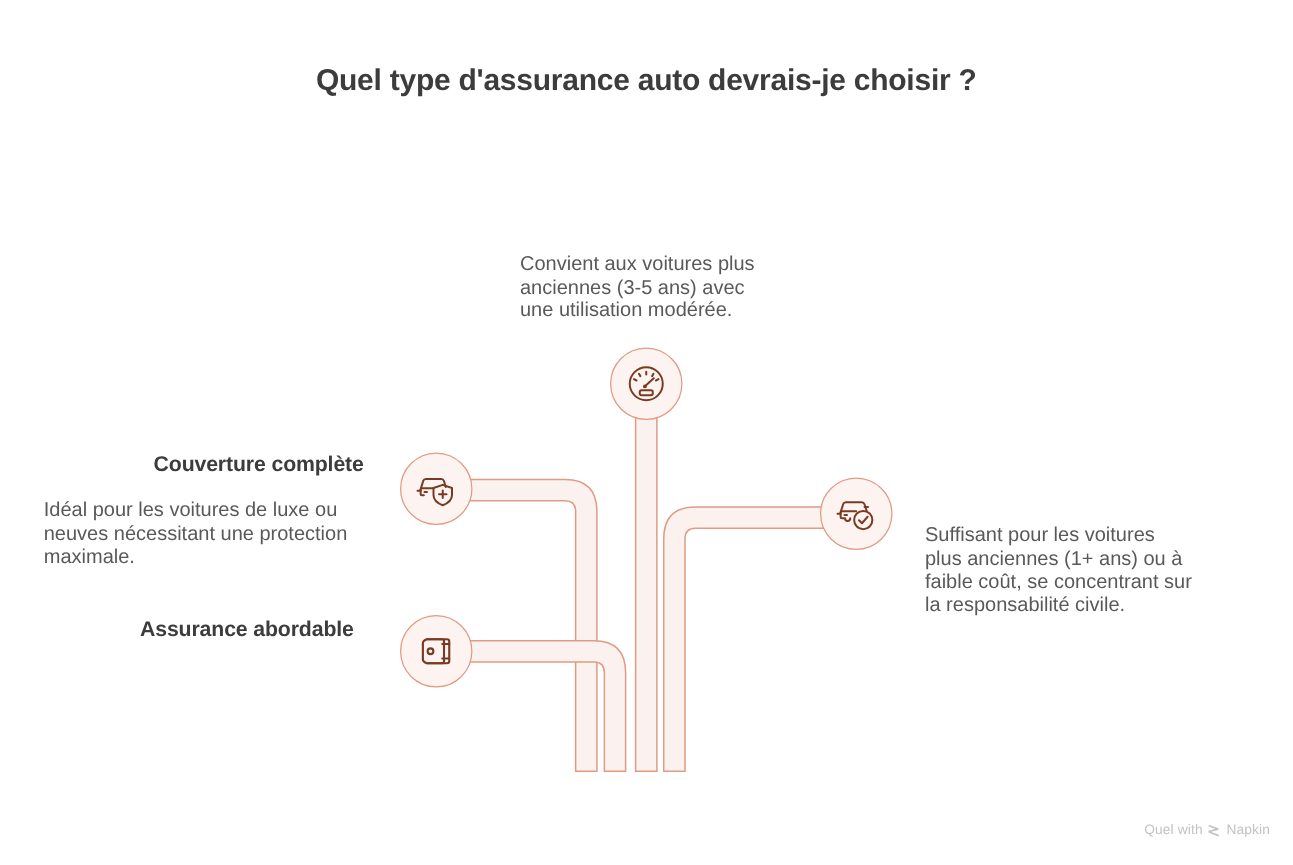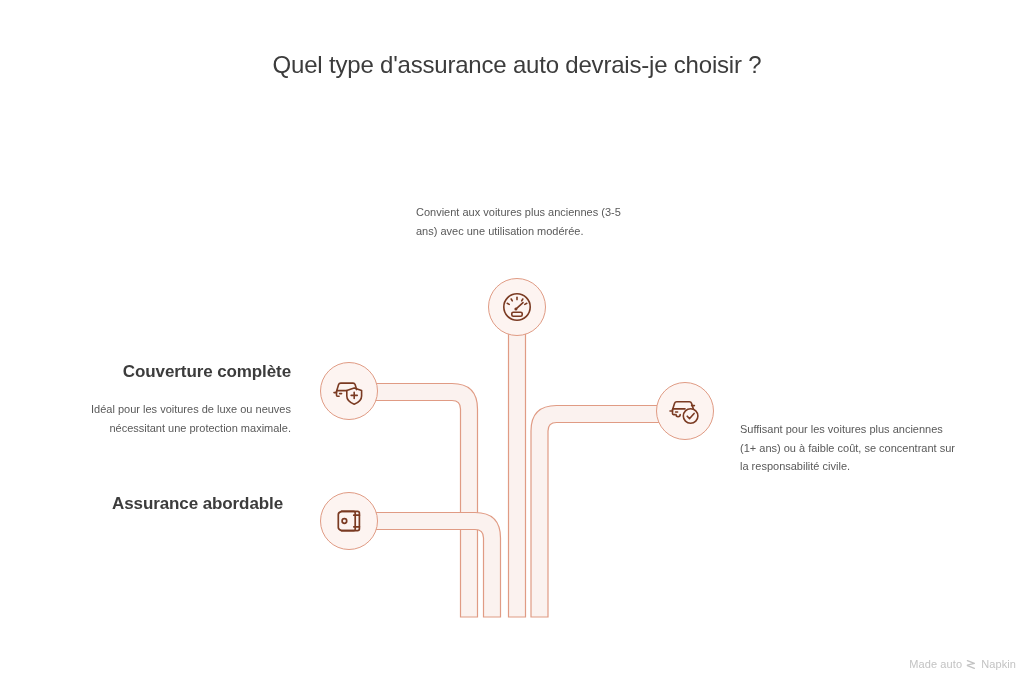--- a/index.html
+++ b/index.html
@@ -25,43 +25,43 @@
     width: 1034px;
     height: 692px;
   }
   .title {
     position: absolute;
     left: 0;
     top: 51px;
     width: 1034px;
     text-align: center;
     font-size: 24px;
-    font-weight: normal;
+    font-weight: bold;
     color: #3c3c3c;
     letter-spacing: -0.2px;
   }
   .node-title {
     position: absolute;
     font-size: 17px;
     font-weight: bold;
     color: #3c3c3c;
     letter-spacing: -0.1px;
   }
   .node-desc {
     position: absolute;
-    font-size: 11px;
+    font-size: 16px;
     line-height: 18.5px;
     color: #595959;
   }
   
   #title-mid   { left: 352px; top: 165px; width: 318px; text-align: center; }
   #desc-mid    { left: 416px; top: 203px; width: 210px; text-align: left; }
   
   #title-full  { left: 45px; top: 362px; width: 246px; text-align: right; }
-  #desc-full   { left: 35px; top: 400px; width: 256px; text-align: right; }
+  #desc-full   { left: 35px; top: 400px; width: 256px; text-align: left; }
   
   #title-afford{ left: 37px; top: 494px; width: 246px; text-align: right; }
   #desc-afford { left: 35px; top: 532px; width: 256px; text-align: right; }
   
   #title-base  { left: 740px; top: 385px; width: 255px; text-align: left; }
   #desc-base   { left: 740px; top: 420px; width: 215px; text-align: left; }
 
   .icon-node {
     position: absolute;
     width: 58px;
@@ -211,21 +211,21 @@
 
         <line x1="24.6" y1="10.6" x2="27.4" y2="10.6"></line>
 
         <circle cx="23.6" cy="21.0" r="7.3"></circle>
         <path d="M20.2 21.2 L22.6 23.6 L27.1 18.4"></path>
       </svg>
     </span>
   </div>
 
   <div class="watermark">
-    <span>Made auto</span>
+    <span>Quel with</span>
     <span>
       <svg width="11" height="11" viewBox="0 0 11 11" fill="none" stroke="#c3c3c3" stroke-width="1.3" stroke-linecap="round" stroke-linejoin="round">
         <path d="M1.4 1.6 L8.4 4.3 L1.4 6.1"></path>
         <path d="M1.4 6.6 L8.4 9.3"></path>
       </svg>
     </span>
     <span>Napkin</span>
   </div>
 
 </div>

